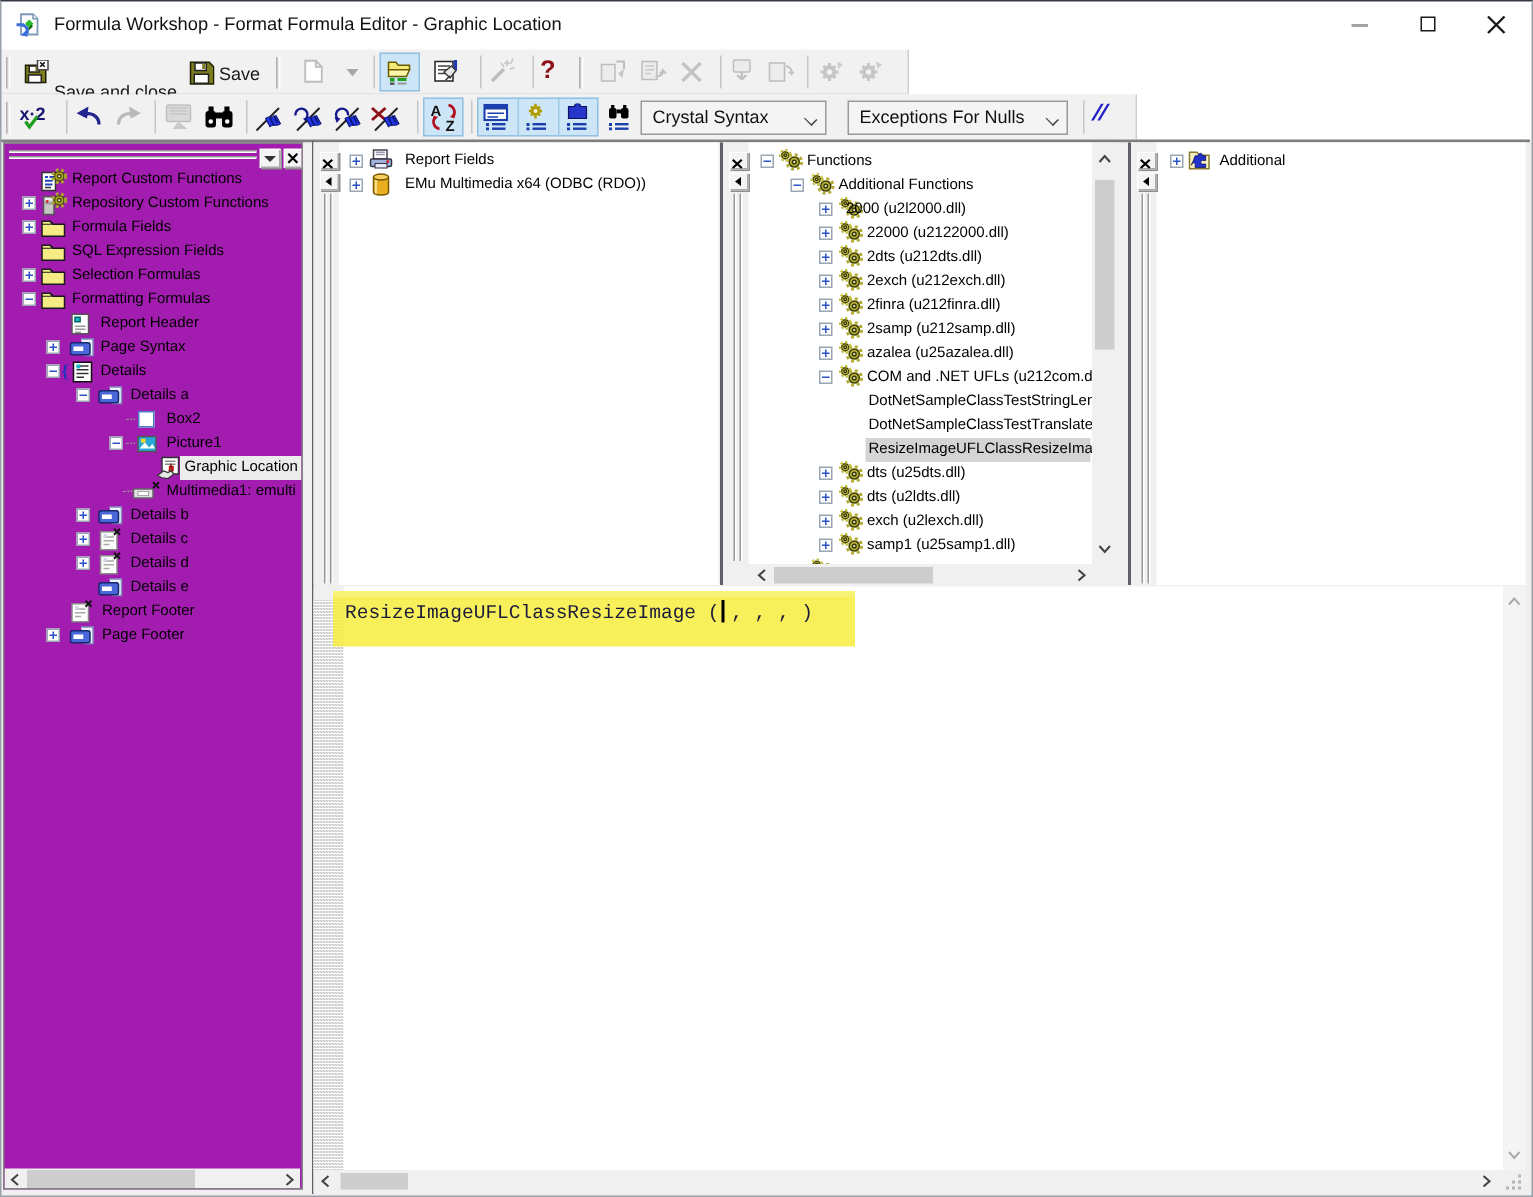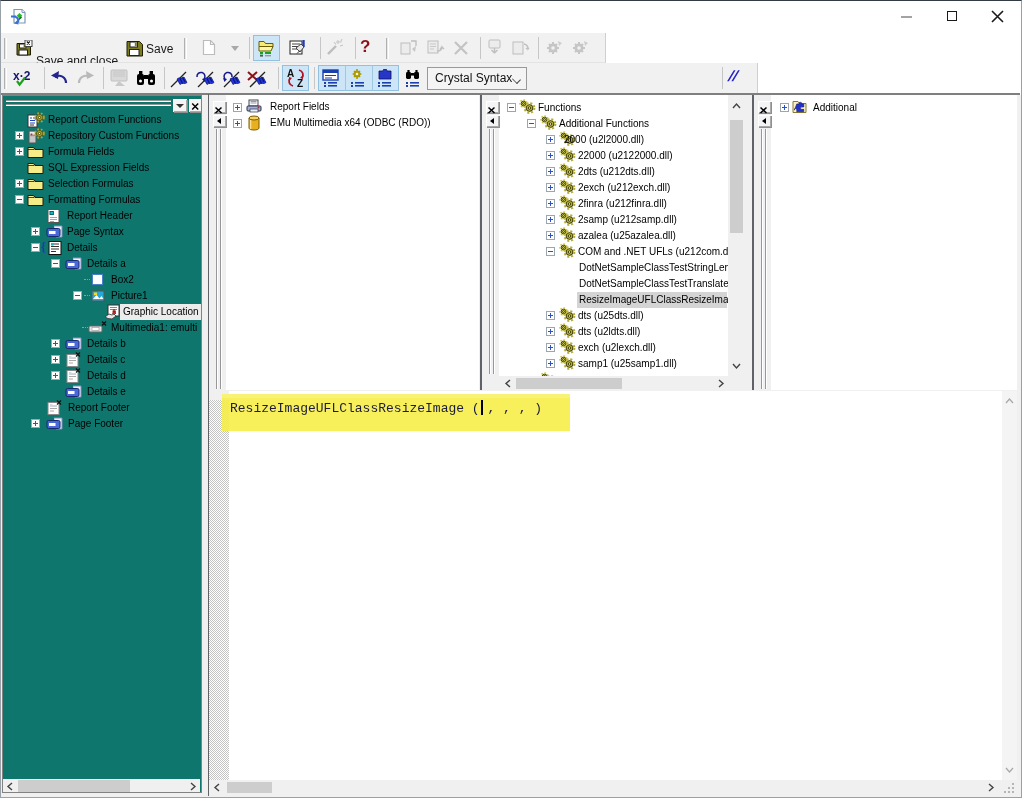--- a/index.html
+++ b/index.html
@@ -15,21 +15,21 @@
 #mainline{left:0;top:93px;width:1020px;height:2px;background:#7f7f7f}
 #mainbg{left:0;top:95px;width:1022px;height:703px;background:#f0f0f0}
 .sep{width:1px;background:#c6c6c6}
 .grip{width:3px;border-left:1px solid #b0b0b0;border-right:1px solid #fff;background:#e8e8e8}
 .tbtxt{font-size:12px;color:#1a1a1a;line-height:16px}
 .hil{background:#cde6f7;border:1px solid #92c0e0}
 
 .combo{background:#f4f4f4;border:1px solid #999;font-size:12px;color:#111;line-height:20px;padding-left:7px}
 .combo .chev{position:absolute;right:6px;top:8px;width:7px;height:7px;border-right:1.4px solid #444;border-bottom:1.4px solid #444;transform:rotate(45deg) scale(1,.8);transform-origin:center}
 
-#lpanel{left:2px;top:95px;width:200px;height:698px;background:#0f766e;border:1px solid #828282}
+#lpanel{left:2px;top:95px;width:200px;height:698px;background:#a21caf;border:1px solid #828282}
 .vline{background:#5f6368;width:1px}
 .strip{background:#f0f0f0}
 .sbtn{position:absolute;width:13px;height:12px;background:#f4f4f4;box-shadow:inset 1px 1px 0 #fff,inset -1px -1px 0 #a9a9a9,1px 1px 0 #8f8f8f}
 .vgrip{position:absolute;width:2px;border-left:1px solid #979797;background:#fff}
 .hgrip{position:absolute;height:2px;border-top:1px solid #979797;background:#fff}
 
 .tr{position:absolute;height:16px;font-size:10px;color:#000;line-height:16px;white-space:nowrap}
 .xp{position:absolute;width:9px;height:9px;background:#fff;border:1px solid #9aa6b0}
 .xp .h{position:absolute;left:1px;top:3px;width:5px;height:1px;background:#2b50c8}
 .xp .v{position:absolute;left:3px;top:1px;width:1px;height:5px;background:#2b50c8}
@@ -50,20 +50,21 @@
 
 <div class="ab" id="title">
  <svg class="ab" style="left:10px;top:7px" width="18" height="19" viewBox="0 0 18 19">
   <path d="M4 2.5h8l3 3V16H4z" fill="#fdfdfd" stroke="#7d98b8" stroke-width="1.2"></path>
   <path d="M12 2.5v3h3" fill="#eef3f8" stroke="#7d98b8"></path>
   <path d="M9.5 6l2.8 2.8-2.8 2.8-2.8-2.8z" fill="#28b828"></path>
   <path d="M11 9.5l1 1-2.6 2.6-1-1z" fill="#116611"></path>
   <path d="M1 9.5h5M3 9.5c4 0 6 2 5 6" stroke="#3a6fd8" stroke-width="2" fill="none"></path>
   <path d="M4 16.5l4.5 1-1-4.5z" fill="#3a6fd8"></path>
  </svg>
+ <div class="ab txt">Formula Workshop - Format Formula Editor - Graphic Location</div>
  <div class="ab" style="left:901px;top:16px;width:11px;height:1.5px;background:#a3a3a3"></div>
  <div class="ab" style="left:947px;top:11px;width:10px;height:10px;border:1.6px solid #1a1a1a"></div>
  <svg class="ab" style="left:991px;top:10px" width="13" height="13">
       <path d="M1 1 L12 12 M12 1 L1 12" stroke="#1a1a1a" stroke-width="1.6"></path>
     </svg>
 </div>
 
 <div class="ab band" id="tb1">
  <div class="ab grip" style="left:4px;top:5px;height:21px"></div>
  <svg class="ab" style="left:16px;top:7px" width="17" height="17" viewBox="0 0 17 17">
@@ -248,21 +249,22 @@
   <rect x="2" y="3" width="5" height="7" rx="1.4" fill="#000"></rect>
   <rect x="10" y="3" width="5" height="7" rx="1.4" fill="#000"></rect>
   <rect x="3.4" y="1" width="2.2" height="3" fill="#000"></rect>
       <rect x="11.4" y="1" width="2.2" height="3" fill="#000"></rect>
   <rect x="7" y="4" width="3" height="2.6" fill="#000"></rect>
   <rect x="2" y="13" width="2" height="2" fill="#1c3fae"></rect>
       <rect x="6" y="13" width="9" height="1.6" fill="#1c3fae"></rect>
   <rect x="2" y="16" width="2" height="2" fill="#1c3fae"></rect>
       <rect x="6" y="16" width="9" height="1.6" fill="#1c3fae"></rect>
  </svg>
- <div class="ab combo" style="left:427px;top:4px;width:100px;height:23px">Crystal Syntax<span class="chev"></span></div>
+ <div class="ab combo" style="left:427px;top:4px;width:124px;height:23px">Crystal Syntax<span class="chev"></span></div>
+ <div class="ab combo" style="left:565px;top:4px;width:147px;height:23px">Exceptions For Nulls<span class="chev"></span></div>
  <div class="ab sep" style="left:722px;top:4px;height:22px"></div>
  <div class="ab" style="left:729px;top:4px;font-size:15px;font-weight:bold;font-style:italic;color:#2222c8;transform:skewX(-12deg)">//</div>
 </div>
 <div class="ab" id="mainline"></div>
 <div class="ab" id="mainbg"></div>
 
 <div class="ab" id="lpanel" style="overflow:hidden">
  <div class="hgrip" style="left:3px;top:4px;width:165px"></div>
  <div class="hgrip" style="left:3px;top:8px;width:165px"></div>
  <div class="sbtn" style="left:170px;top:3px;width:14px;height:13px">

